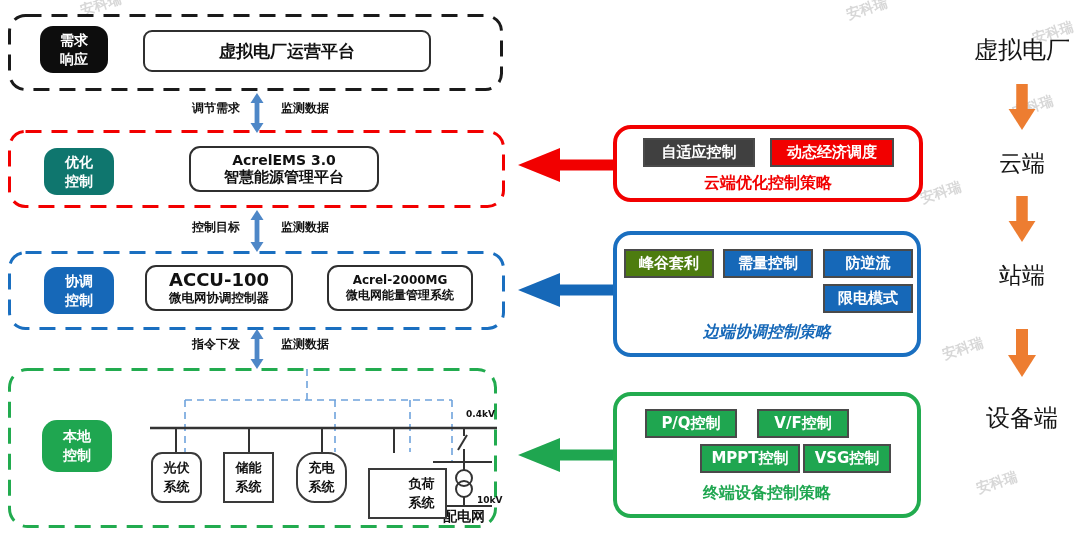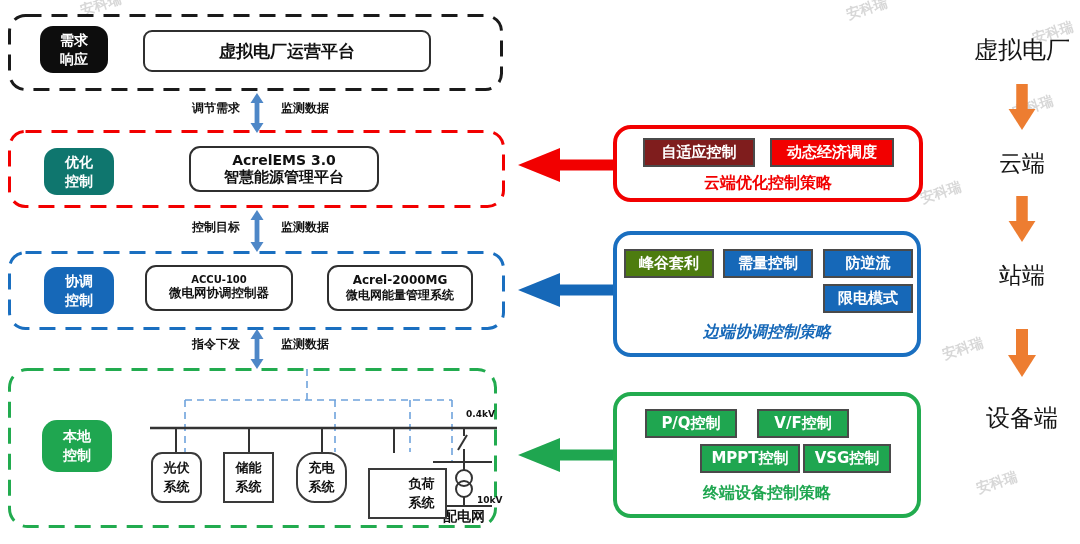--- a/index.html
+++ b/index.html
@@ -76,21 +76,21 @@
     <polygon points="7,0 13.5,10 0.5,10" fill="#4e87c7"></polygon>
     <rect x="4.6" y="9" width="4.8" height="24" fill="#4e87c7"></rect>
     <polygon points="7,42 13.5,32 0.5,32" fill="#4e87c7"></polygon>
   </svg>
 
   <div class="badge" style="left:44px;top:267px;width:70px;height:47px;background:#1668b8;">
     <span>协调</span>
     <span>控制</span>
   </div>
   <div class="whitebox" style="left:145px;top:265px;width:144px;height:42px;border-radius:11px;">
-    <span style="font-size:10px;">ACCU-100</span>
+    <span style="font-size:18px;">ACCU-100</span>
     <span style="font-size:12.5px;">微电网协调控制器</span>
   </div>
   <div class="whitebox" style="left:327px;top:265px;width:142px;height:42px;border-radius:11px;">
     <span style="font-size:12px;">Acrel-2000MG</span>
     <span style="font-size:12px;">微电网能量管理系统</span>
   </div>
 
   <div class="conn-label" style="left:142px;top:336px;width:98px;text-align:right;">指令下发</div>
   <div class="conn-label" style="left:281px;top:336px;">监测数据</div>
   <svg class="abs" style="left:250px;top:329px;" width="14" height="40" viewBox="0 0 14 40">
@@ -164,21 +164,21 @@
   <svg class="abs" style="left:516px;top:271px;" width="97" height="38" viewBox="0 0 97 38">
     <polygon points="2,19 44,2 44,36" fill="#1668b8"></polygon>
     <rect x="43" y="13.5" width="54" height="11" fill="#1668b8"></rect>
   </svg>
   <svg class="abs" style="left:516px;top:436px;" width="97" height="38" viewBox="0 0 97 38">
     <polygon points="2,19 44,2 44,36" fill="#1fa650"></polygon>
     <rect x="43" y="13.5" width="54" height="11" fill="#1fa650"></rect>
   </svg>
 
   <div class="strategy" style="left:613px;top:125px;width:302px;height:69px;border:4px solid #f20000;">
-    <div class="chip" style="left:26px;top:9px;width:108px;background:#7f1d1d;">自适应控制</div>
+    <div class="chip" style="left:26px;top:9px;width:108px;background:#404040;">自适应控制</div>
     <div class="chip" style="left:153px;top:9px;width:120px;background:#f20000;">动态经济调度</div>
     <div class="strat-title" style="top:44px;color:#f20000;">云端优化控制策略</div>
   </div>
 
   <div class="strategy" style="left:613px;top:231px;width:300px;height:118px;border:4px solid #1a6fc0;">
     <div class="chip" style="left:7px;top:14px;width:86px;background:#4d7c0f;">峰谷套利</div>
     <div class="chip" style="left:106px;top:14px;width:86px;background:#1668b8;">需量控制</div>
     <div class="chip" style="left:206px;top:14px;width:86px;background:#1668b8;">防逆流</div>
     <div class="chip" style="left:206px;top:49px;width:86px;background:#1668b8;">限电模式</div>
     <div class="strat-title" style="top:87px;color:#1668b8;font-style:italic;">边端协调控制策略</div>

